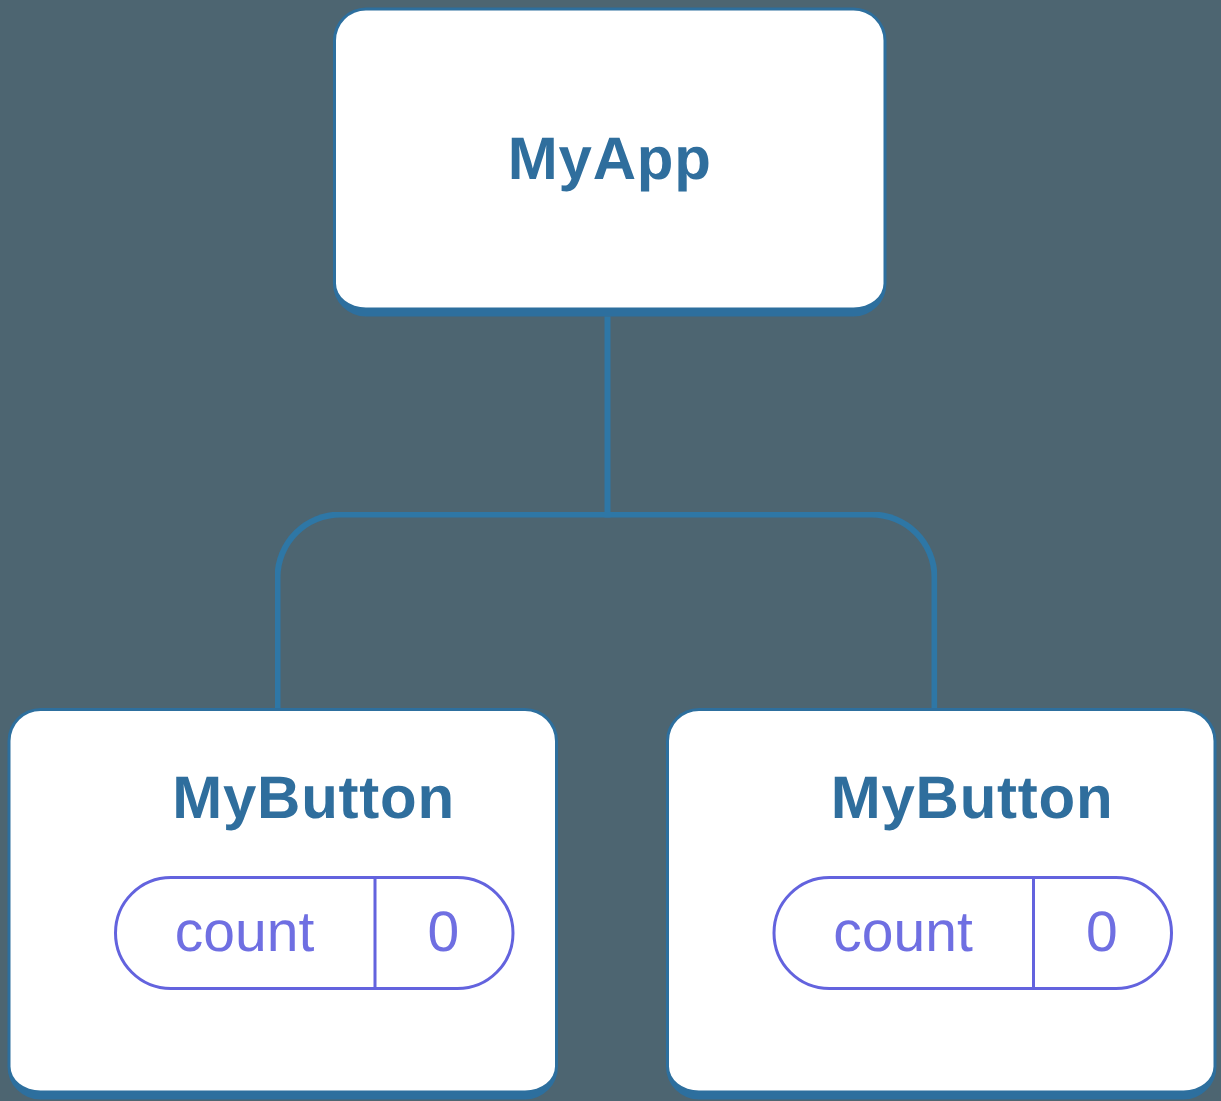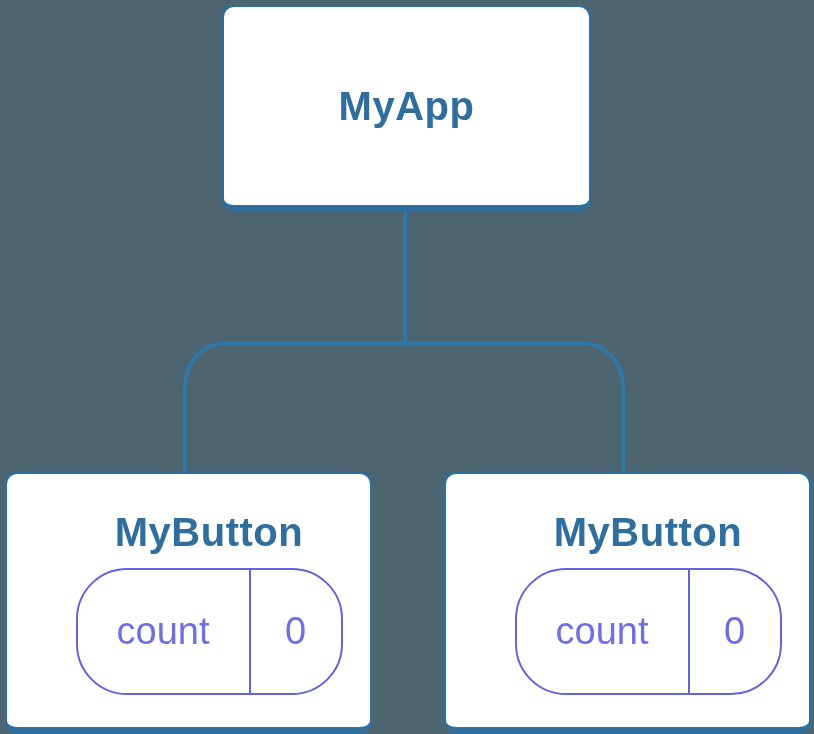--- a/index.html
+++ b/index.html
@@ -17,21 +17,21 @@
     position:relative;
     background:var(--background);
     font-family:"Liberation Sans", sans-serif;
     overflow:hidden;
   }
   .node{
     position:absolute;
     background:var(--node-fill);
     border:2.5px solid var(--node-border);
     border-bottom-width:6px;
-    border-radius:12px;
+    border-radius:22px;
   }
   .node-root{
     left:222px; top:5px; width:369px; height:206px;
     display:flex; align-items:center; justify-content:center;
   }
   .node-child{
     top:472px; width:367px; height:261px;
     display:flex; flex-direction:column; align-items:center;
     padding-top:34px;
     padding-left:41px;
@@ -54,22 +54,22 @@
   .connector-bracket{
     position:absolute;
     left:183px; top:341px;
     width:442px; height:131px;
     border:4px solid var(--connector);
     border-bottom:none;
     border-top-left-radius:44px;
     border-top-right-radius:44px;
   }
   .state-pill{
-    margin-top:12px;
-    width:267px; height:127px;
+    margin-top:28px;
+    width:267px; height:76px;
     border:2.5px solid var(--state-border);
     border-radius:51px;
     display:flex;
     overflow:hidden;
     background:var(--node-fill);
     text-align:right;
   }
   .state-key{
     width:173px;
     border-right:2.5px solid var(--state-border);

